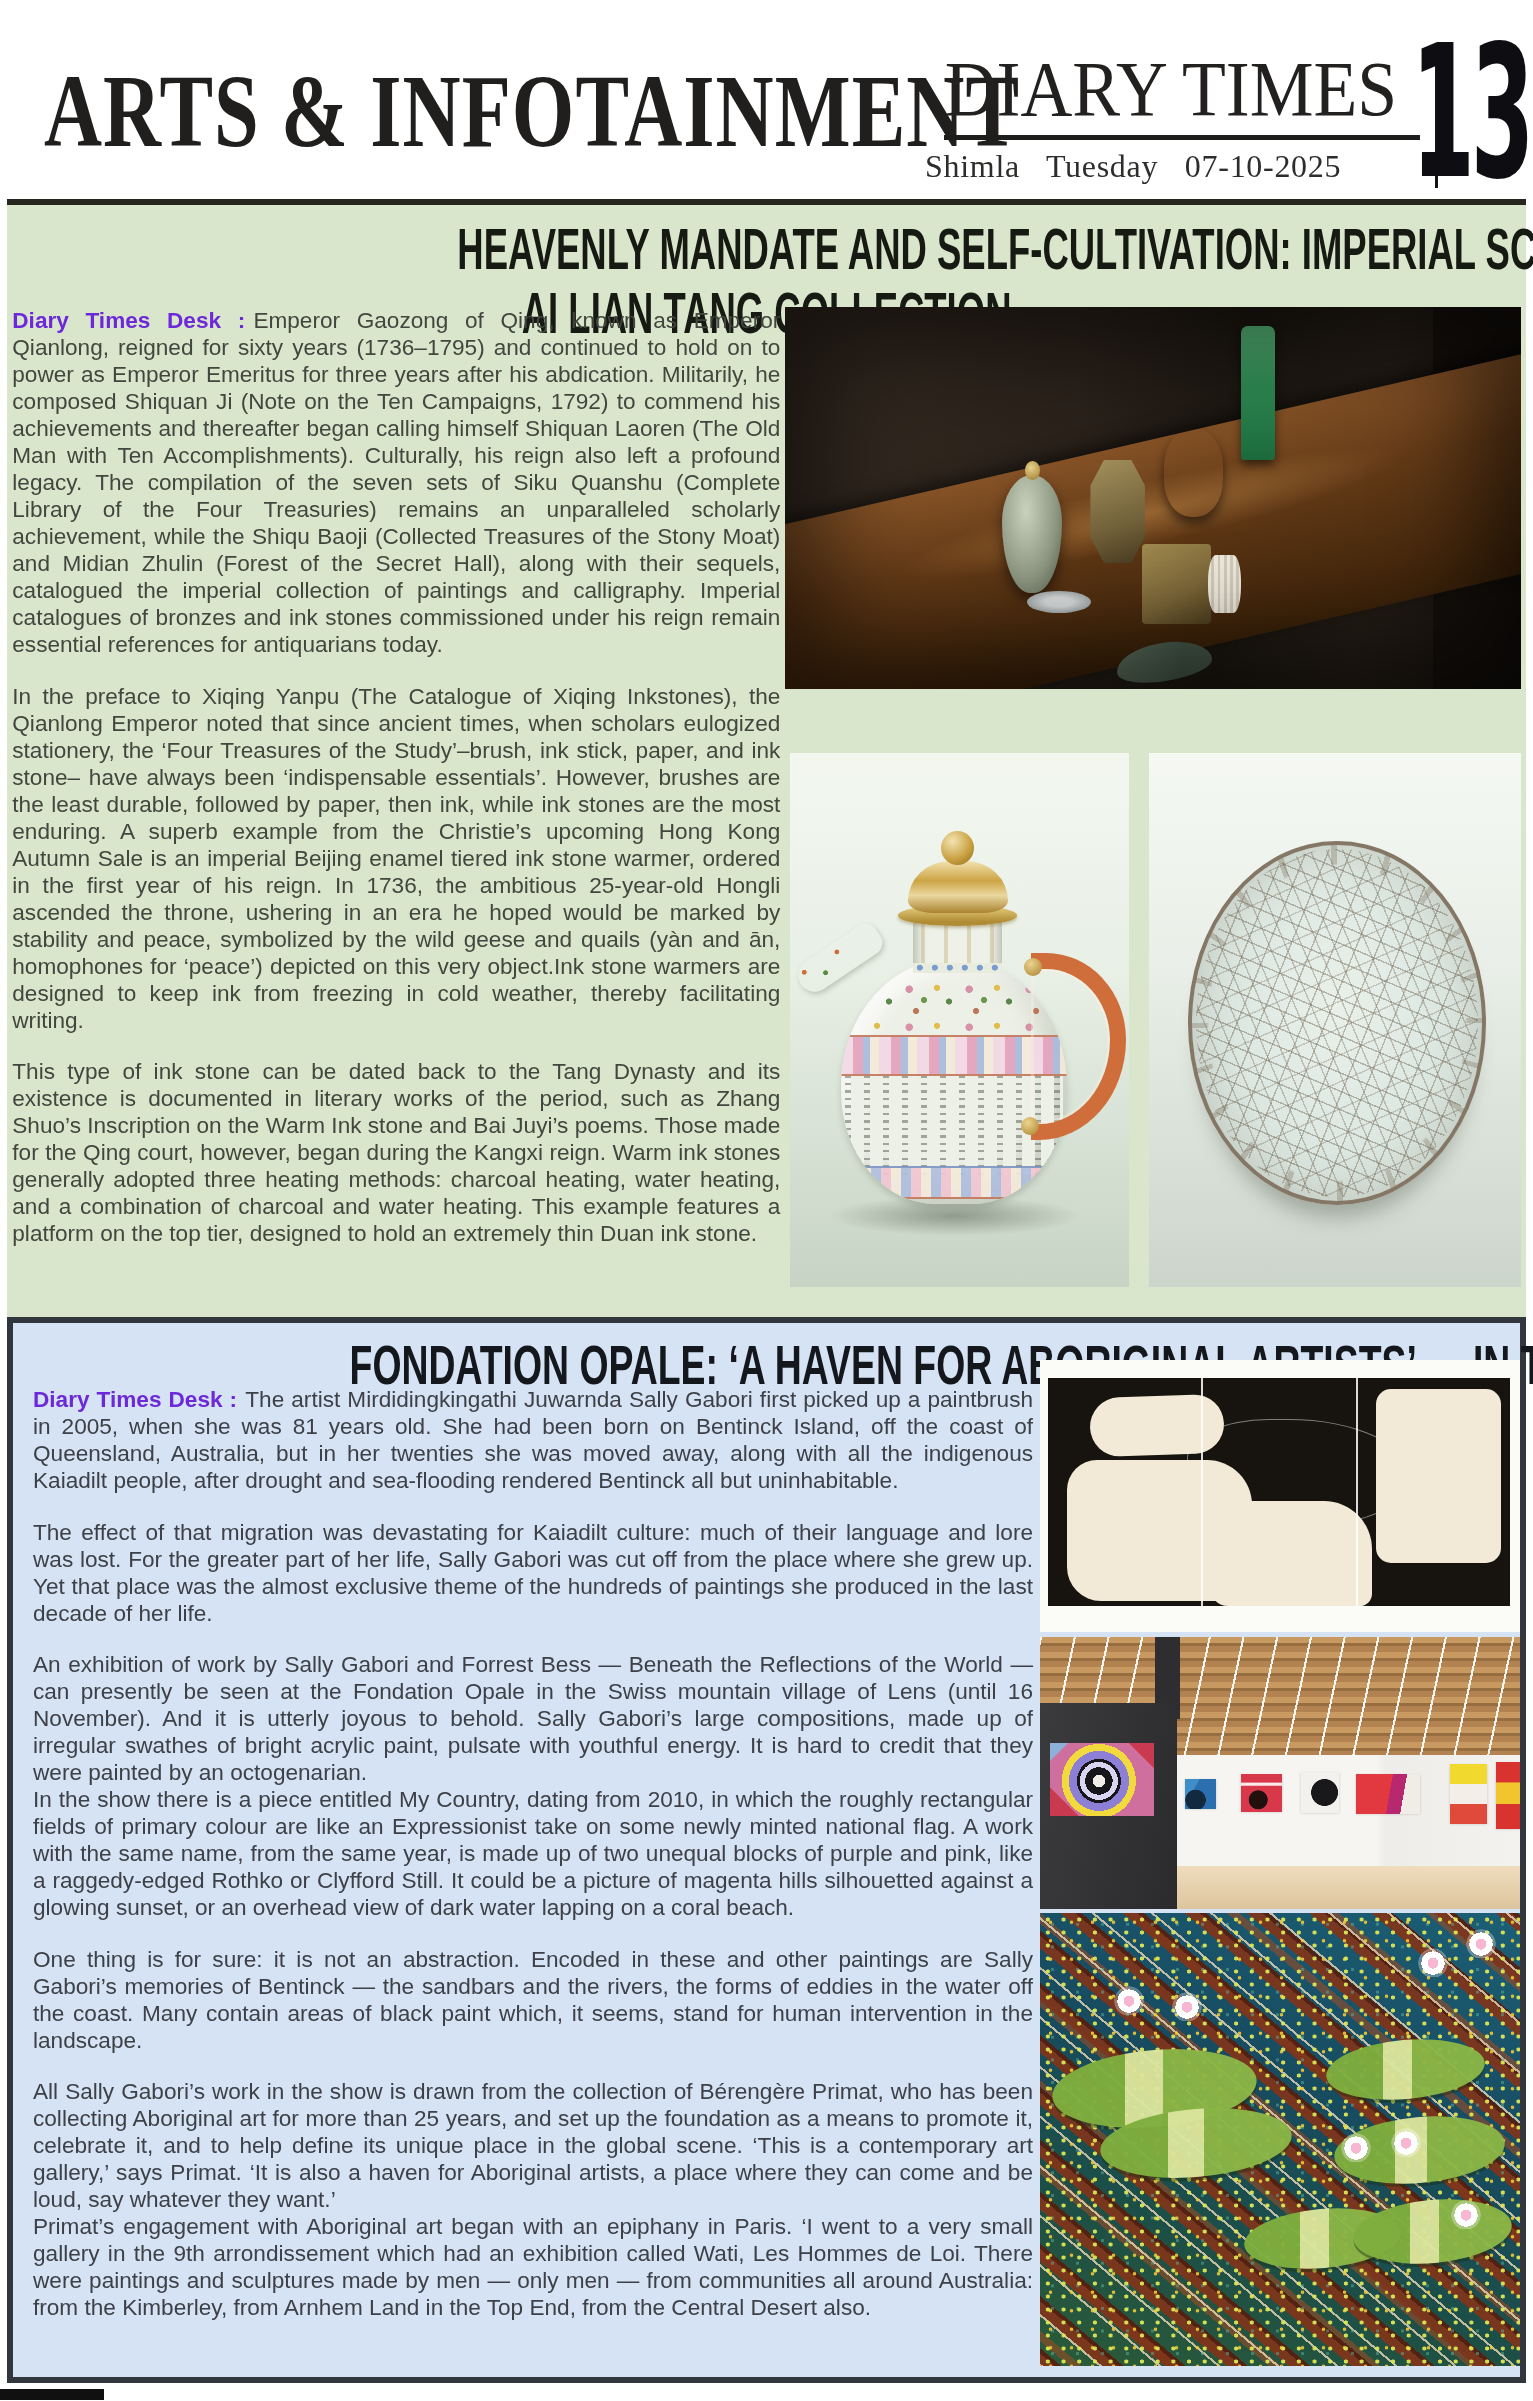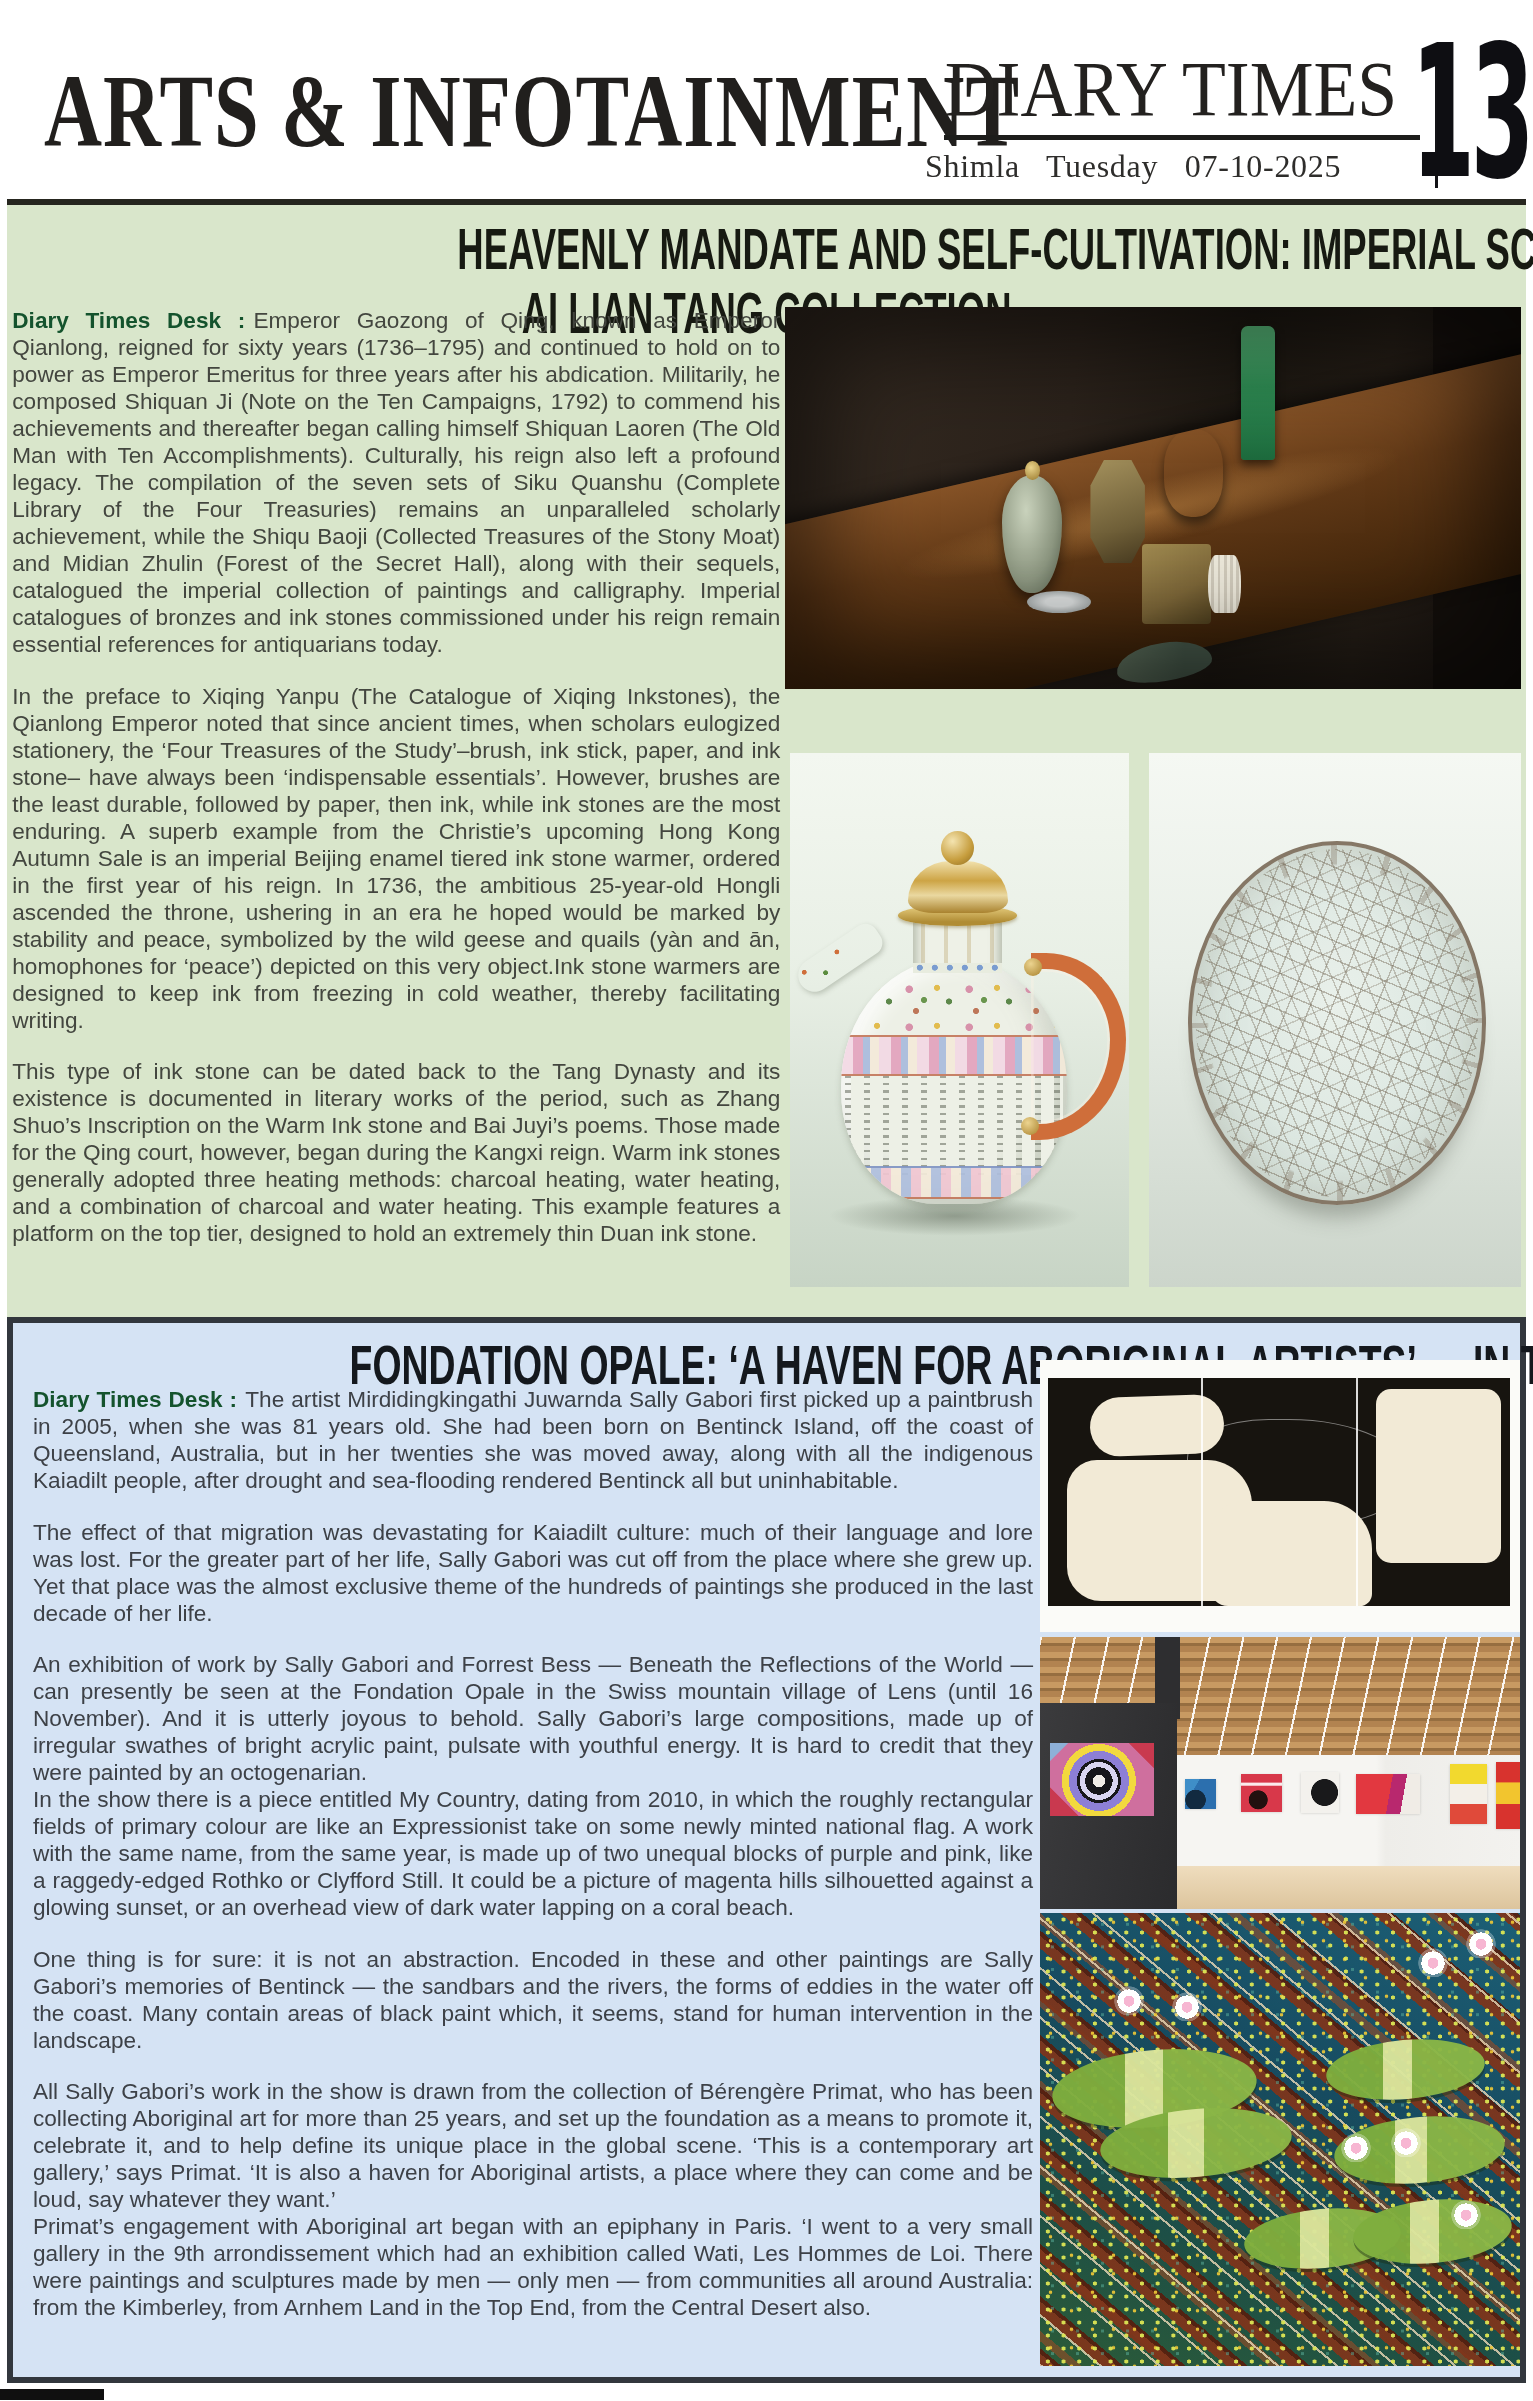--- a/index.html
+++ b/index.html
@@ -28,21 +28,21 @@
   .h1a{top:218px;}
   .hl-line{display:block;line-height:1.12;}
   .cond{display:inline-block;transform:scaleX(.64);transform-origin:center;white-space:nowrap;
         font-size:57px;letter-spacing:0px;}
   .cond2{display:inline-block;transform:scaleX(.68);transform-origin:center;white-space:nowrap;
         font-size:55px;}
 
   .bodycol{position:absolute;text-align:justify;color:#43463f;font-size:22.6px;line-height:27px;}
   .bodycol p{margin:0 0 24.6px 0;}
   .bodycol p.cont{margin-top:-24.6px;}
-  .lead{font-weight:700;color:#14532d;margin-right:8.2px;}
+  .lead{font-weight:700;color:#6d28d9;margin-right:8.2px;}
   .col-a1{left:12.3px;top:307px;width:768px;}
 
   
   .photo{position:absolute;overflow:hidden;}
   .still{left:785px;top:307px;width:736px;height:382px;
          background:linear-gradient(97deg,#342a21 0%,#2b221b 38%,#1d1812 60%,#241d16 78%,#191310 100%);}
   .still-panel{position:absolute;right:0;top:0;width:12%;height:100%;background:#140f0c;opacity:.85;}
   .plank{position:absolute;left:-6%;top:34%;width:118%;height:56%;transform:rotate(-13deg);
          background:linear-gradient(180deg,#855226 0%,#633a17 35%,#3c2209 100%);border-radius:6.8px;
          box-shadow:0 -5.5px 18px rgba(0,0,0,.55);}

